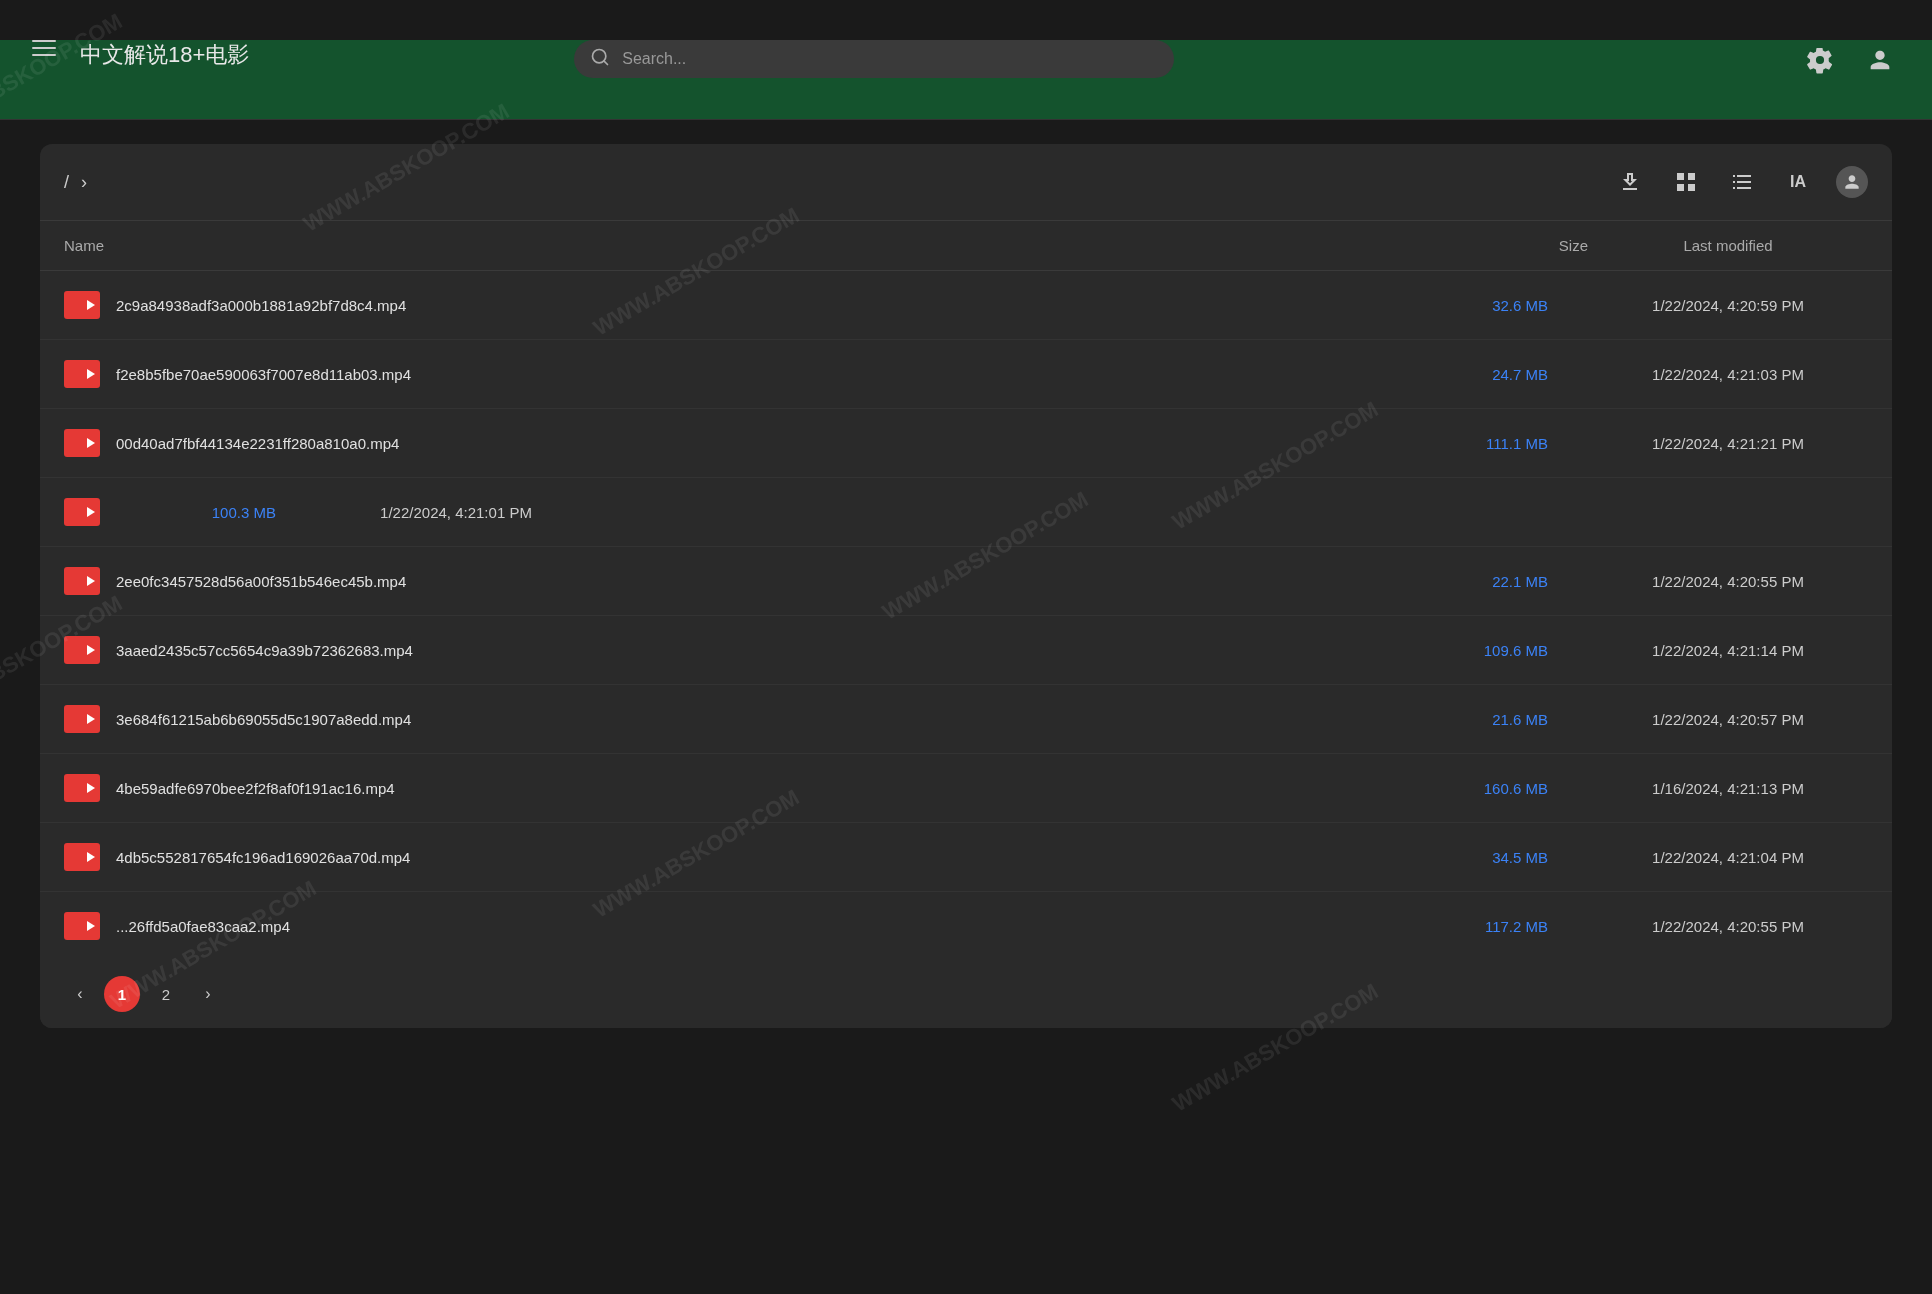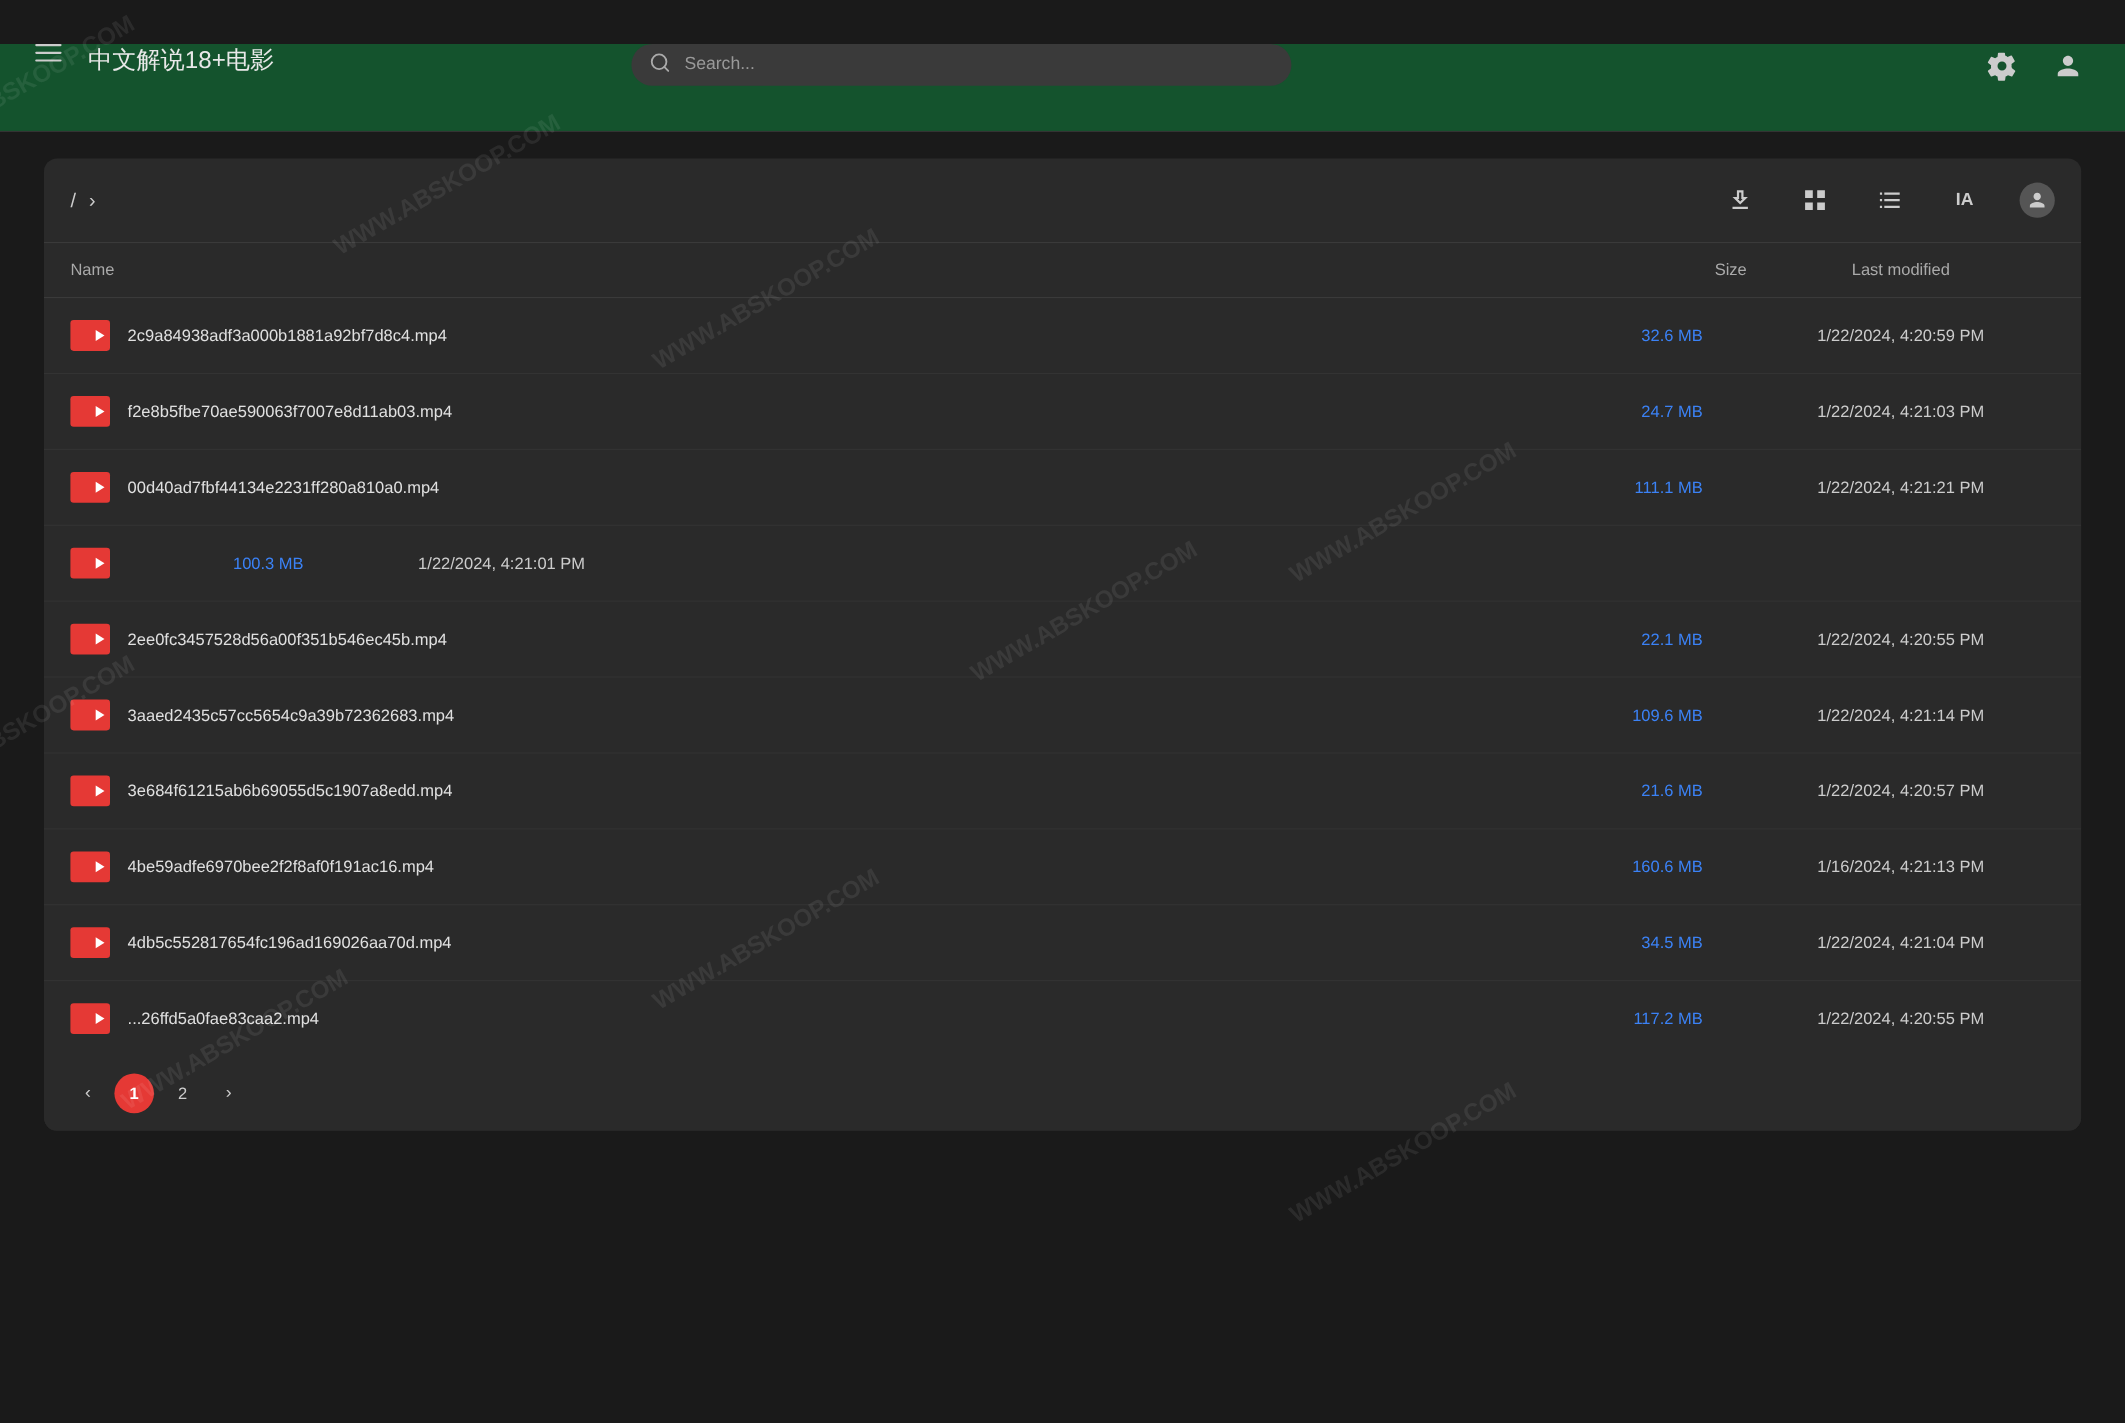--- a/index.html
+++ b/index.html
@@ -115,21 +115,21 @@
     }
     .breadcrumb-arrow {
       color: #ccc;
       font-size: 18px;
       cursor: pointer;
     }
     .toolbar-actions {
       margin-left: auto;
       display: flex;
       align-items: center;
-      gap: 32px;
+      gap: 20px;
     }
     .toolbar-btn {
       cursor: pointer;
       color: #ccc;
       width: 36px;
       height: 36px;
       display: flex;
       align-items: center;
       justify-content: center;
       border-radius: 6px;

